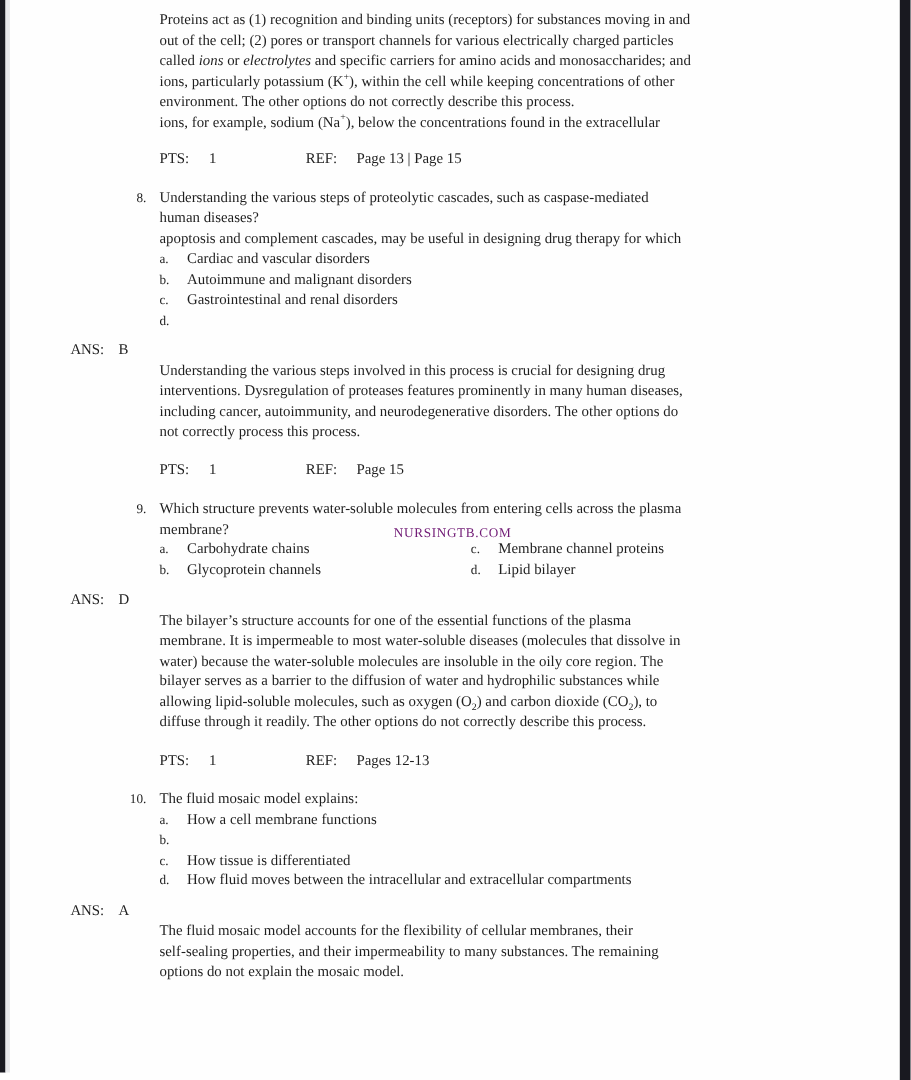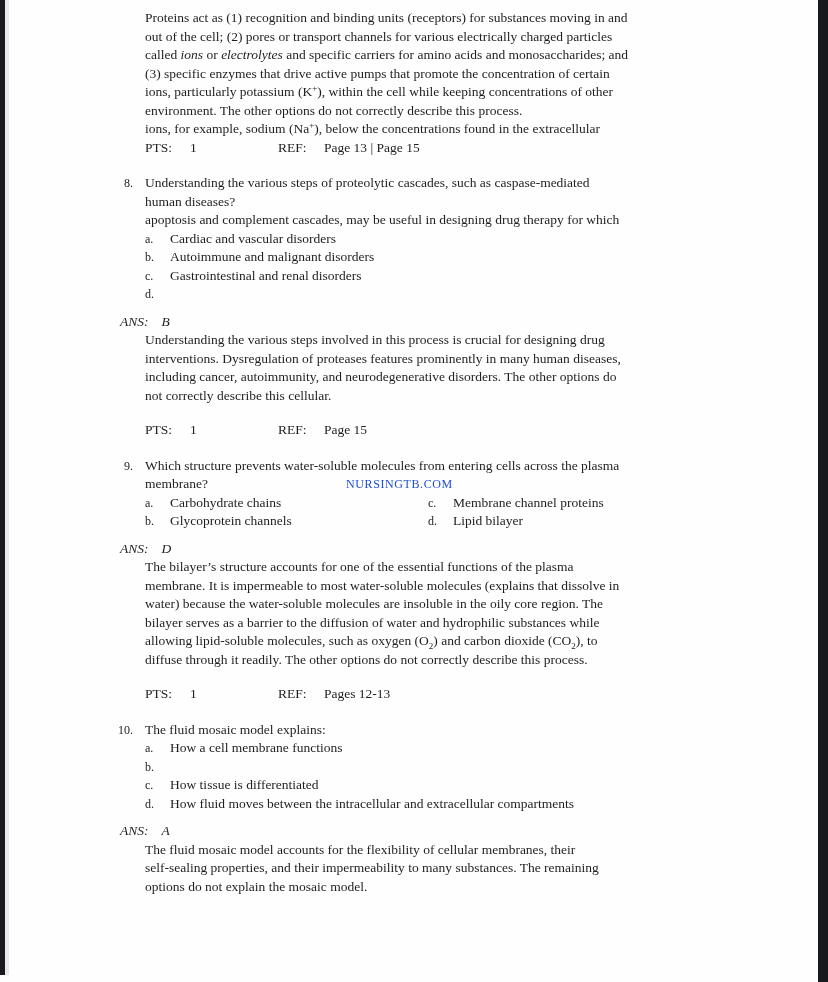--- a/index.html
+++ b/index.html
@@ -10,63 +10,62 @@
     overflow:hidden;
     font-family:"Liberation Serif","DejaVu Serif",serif;
     color:#1e1e1e;
     font-size:13.5px;
   }
   .edge{position:absolute;top:0;background:#191920;}
   .edge-left{left:0;width:5px;height:975px;}
   .edge-left-shadow{position:absolute;top:0;left:5px;width:4px;height:975px;background:#e9e9ec;}
   .edge-right{left:818px;width:10px;height:982px;}
   .watermark{
-    position:absolute;left:346px;top:477px;z-index:0;
-    font-size:12px;color:#1d4ed8;letter-spacing:0.6px;
+    position:absolute;left:358px;top:477px;z-index:0;
+    font-size:12px;color:#701a75;letter-spacing:0.6px;
     font-family:"Liberation Serif","DejaVu Serif",serif;
   }
   .content{position:absolute;left:0;top:9px;width:818px;z-index:1;}
   .line{position:relative;height:18.5px;line-height:18.5px;white-space:nowrap;}
   .indent{padding-left:145px;}
   sup{font-size:9px;vertical-align:super;line-height:0;}
   sub{font-size:9px;vertical-align:sub;line-height:0;}
   i{font-style:italic;}
   .block{position:relative;}
-  .paragraph{}
+  .paragraph{margin-bottom:15px;}
   .pts{height:18.5px;line-height:18.5px;margin-bottom:17px;padding-left:48px;}
   .pts span{position:absolute;white-space:nowrap;}
   .pts .pts-label{left:145px;}
   .pts .pts-value{left:190px;}
   .pts .ref-label{left:278px;}
   .pts .ref-value{left:324px;}
   .question{margin-bottom:9px;}
   .qnum{position:absolute;left:101px;top:0;width:32px;text-align:right;font-size:12px;line-height:18.5px;}
   .optrow{position:relative;height:18.5px;line-height:18.5px;}
   .opt-letter{position:absolute;left:145px;font-size:12px;white-space:nowrap;}
   .opt-text{position:absolute;left:170px;white-space:nowrap;}
   .opt-letter.c2{left:428px;}
   .opt-text.c2{left:453px;}
   .answer{margin-bottom:16px;}
-  .ans-line{height:18.5px;line-height:18.5px;padding-left:120px;white-space:nowrap;font-style:italic;}
+  .ans-line{height:18.5px;line-height:18.5px;padding-left:64px;white-space:nowrap;}
   .ans-value{margin-left:13px;}
 </style>
 </head>
 <body>
 
 <div class="page">
   <div class="edge edge-left"></div>
   <div class="edge-left-shadow"></div>
   <div class="edge edge-right"></div>
   <div class="watermark">NURSINGTB.COM</div>
   <div class="content">
       <div class="block paragraph">
         <div class="line indent"><span>Proteins act as (1) recognition and binding units (receptors) for substances moving in and</span></div>
         <div class="line indent"><span>out of the cell; (2) pores or transport channels for various electrically charged particles</span></div>
         <div class="line indent"><span>called </span><i>ions</i><span> or </span><i>electrolytes</i><span> and specific carriers for amino acids and monosaccharides; and</span></div>
-        <div class="line indent"><span>(3) specific enzymes that drive active pumps that promote the concentration of certain</span></div>
         <div class="line indent"><span>ions, particularly potassium (K</span><sup>+</sup><span>), within the cell while keeping concentrations of other</span></div>
         <div class="line indent"><span>environment. The other options do not correctly describe this process.</span></div>
         <div class="line indent"><span>ions, for example, sodium (Na</span><sup>+</sup><span>), below the concentrations found in the extracellular</span></div>
       </div>
       <div class="block pts">
         <span class="pts-label">PTS:</span>
         <span class="pts-value">1</span>
         <span class="ref-label">REF:</span>
         <span class="ref-value">Page 13 | Page 15</span>
       </div>
@@ -89,21 +88,21 @@
         </div>
         <div class="optrow">
           <span class="opt-letter">d.</span>
         </div>
       </div>
       <div class="block answer">
         <div class="ans-line"><span class="ans-label">ANS:</span><span class="ans-value">B</span></div>
         <div class="line indent"><span>Understanding the various steps involved in this process is crucial for designing drug</span></div>
         <div class="line indent"><span>interventions. Dysregulation of proteases features prominently in many human diseases,</span></div>
         <div class="line indent"><span>including cancer, autoimmunity, and neurodegenerative disorders. The other options do</span></div>
-        <div class="line indent"><span>not correctly describe this cellular.</span></div>
+        <div class="line indent"><span>not correctly process this process.</span></div>
       </div>
       <div class="block pts">
         <span class="pts-label">PTS:</span>
         <span class="pts-value">1</span>
         <span class="ref-label">REF:</span>
         <span class="ref-value">Page 15</span>
       </div>
       <div class="block question">
         <div class="qnum">9.</div>
         <div class="line indent"><span>Which structure prevents water-soluble molecules from entering cells across the plasma</span></div>
@@ -117,21 +116,21 @@
         <div class="optrow">
           <span class="opt-letter">b.</span>
           <span class="opt-text">Glycoprotein channels</span>
           <span class="opt-letter c2">d.</span>
           <span class="opt-text c2">Lipid bilayer</span>
         </div>
       </div>
       <div class="block answer">
         <div class="ans-line"><span class="ans-label">ANS:</span><span class="ans-value">D</span></div>
         <div class="line indent"><span>The bilayer’s structure accounts for one of the essential functions of the plasma</span></div>
-        <div class="line indent"><span>membrane. It is impermeable to most water-soluble molecules (explains that dissolve in</span></div>
+        <div class="line indent"><span>membrane. It is impermeable to most water-soluble diseases (molecules that dissolve in</span></div>
         <div class="line indent"><span>water) because the water-soluble molecules are insoluble in the oily core region. The</span></div>
         <div class="line indent"><span>bilayer serves as a barrier to the diffusion of water and hydrophilic substances while</span></div>
         <div class="line indent"><span>allowing lipid-soluble molecules, such as oxygen (O</span><sub>2</sub><span>) and carbon dioxide (CO</span><sub>2</sub><span>), to</span></div>
         <div class="line indent"><span>diffuse through it readily. The other options do not correctly describe this process.</span></div>
       </div>
       <div class="block pts">
         <span class="pts-label">PTS:</span>
         <span class="pts-value">1</span>
         <span class="ref-label">REF:</span>
         <span class="ref-value">Pages 12-13</span>

